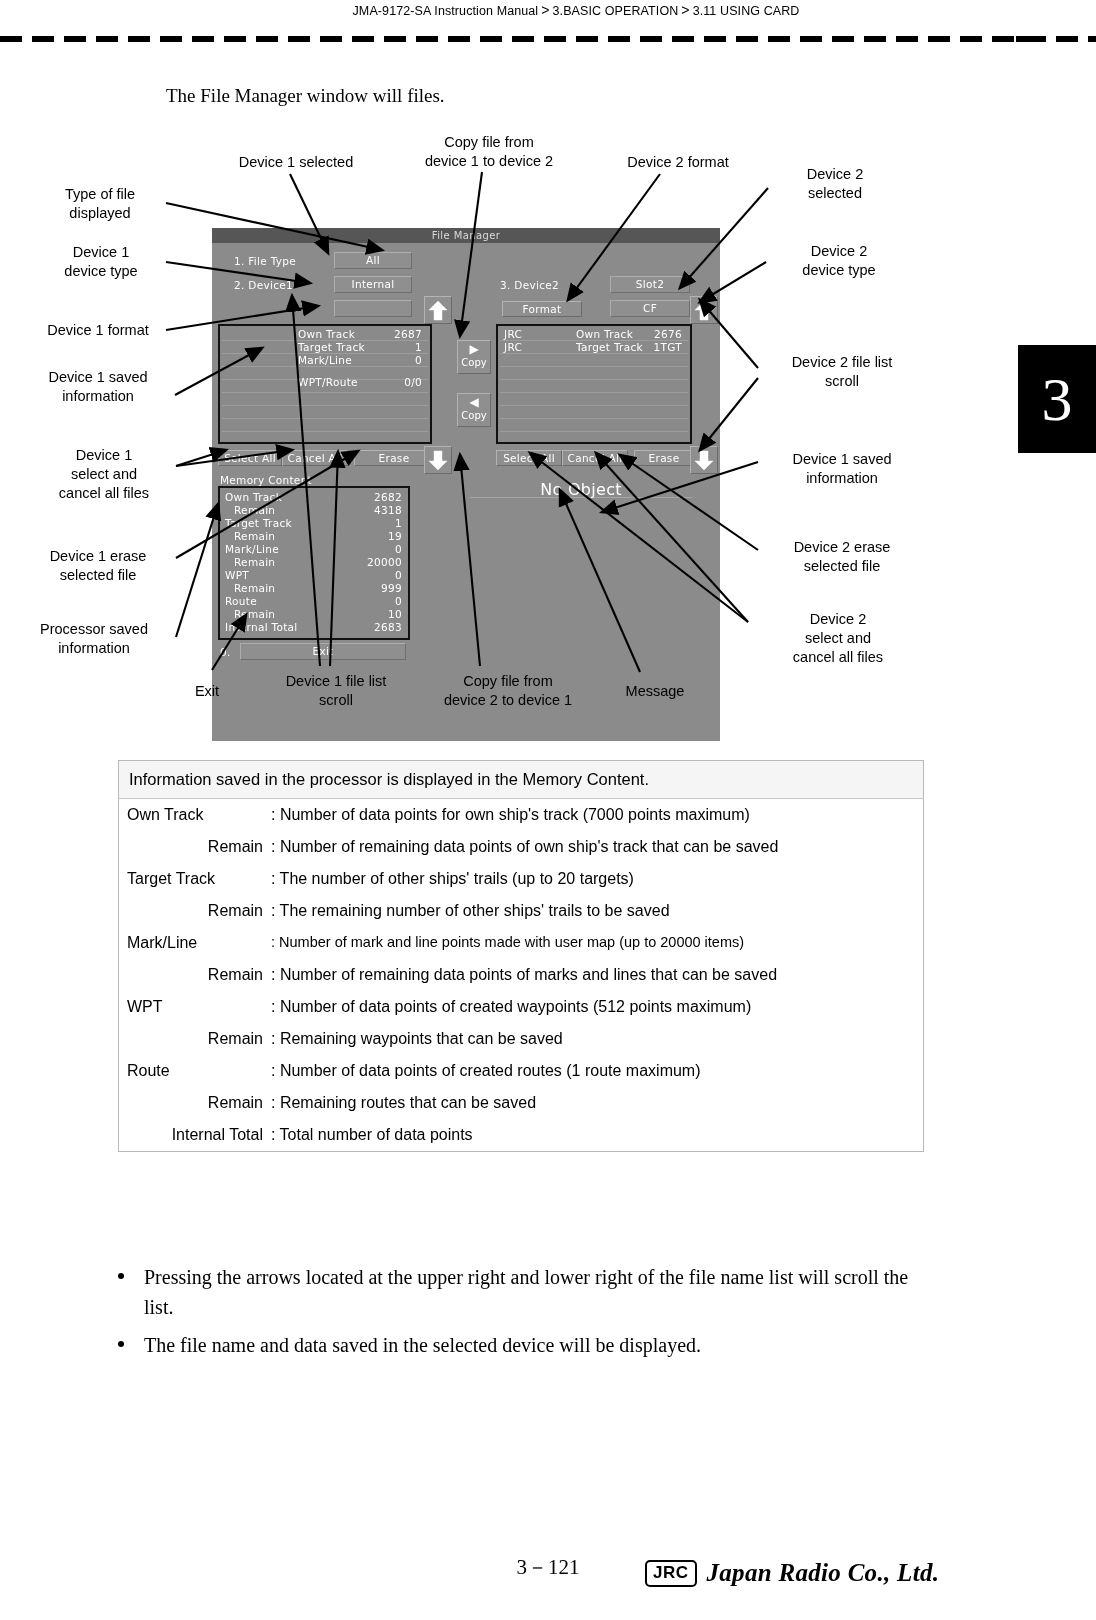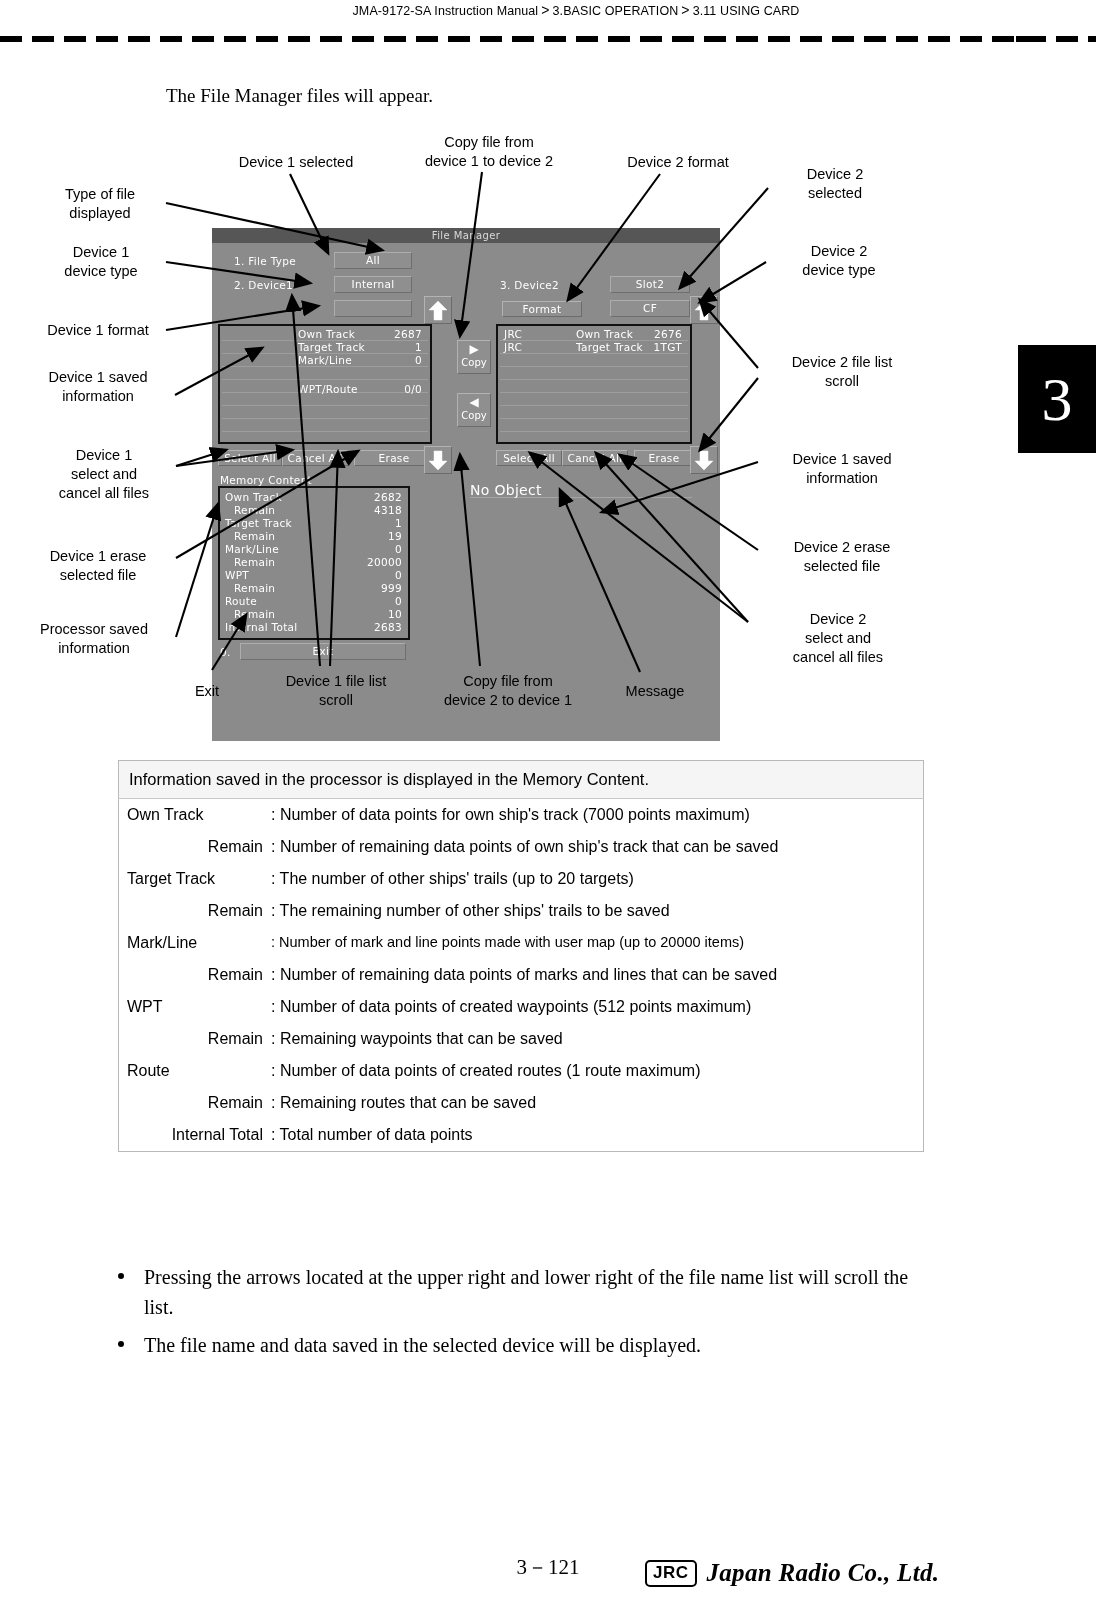--- a/index.html
+++ b/index.html
@@ -198,23 +198,24 @@
     border-bottom: 1px solid #6b6b6b;
     box-sizing: border-box;
   }
   .scroll-arrow svg { display:block; margin: 3px auto 0; }
 
   .msg-field {
     position: absolute;
     background: #8b8b8b;
     border-bottom: 1px solid #a5a5a5;
     color: #ffffff;
-    font-size: 14px;
+    font-size: 16px;
     letter-spacing: .3px;
     line-height: 14px;
+    text-align: center;
   }
 
   .mem-caption {
     position: absolute;
     font-size: 10.5px; color: #fff; letter-spacing: .3px;
   }
 
   
   #arrows { position: absolute; left: 0; top: 0; width: 1000px; height: 630px; pointer-events: none; }
 
@@ -298,21 +299,21 @@
 <body>
 
 <div class="header-title">
   <span>JMA-9172-SA Instruction Manual</span><span class="gt">&gt;</span><span>3.BASIC OPERATION</span><span class="gt">&gt;</span><span>3.11  USING CARD</span>
 </div>
 <div class="header-rule"></div>
 <div class="header-rule-tail"></div>
 
 <div class="chapter-tab">3</div>
 
-<div class="intro-line">The File Manager files will appear.</div>
+<div class="intro-line">The File Manager window will files.</div>
 
 <div id="figure">
 
   <div id="fm-dialog">
 
     <div id="fm-titlebar">File  Manager</div>
 
     <div class="fm-row-label" style="left:22px; top:27px;">1.  File  Type</div>
     <div class="fm-field" style="left:122px; top:24px; width:76px;">All</div>
 
@@ -345,21 +346,21 @@
       <div class="entry" style="top:15px;">
         <span class="c-name"></span>
         <span class="c-item">Target  Track</span>
         <span class="c-val">1</span>
       </div>
       <div class="entry" style="top:28px;">
         <span class="c-name"></span>
         <span class="c-item">Mark/Line</span>
         <span class="c-val">0</span>
       </div>
-      <div class="entry" style="top:57px;padding-left:12px;">
+      <div class="entry" style="top:50px;padding-left:12px;">
         <span class="c-name"></span>
         <span class="c-item">WPT/Route</span>
         <span class="c-val">0/0</span>
       </div>
     </div>
 
     <div class="fm-btn" style="left:6px; top:222px; width:62px;">Select  All</div>
     <div class="fm-btn" style="left:70px; top:222px; width:64px;">Cancel  All</div>
     <div class="fm-btn" style="left:142px; top:222px; width:78px;">Erase</div>
 

